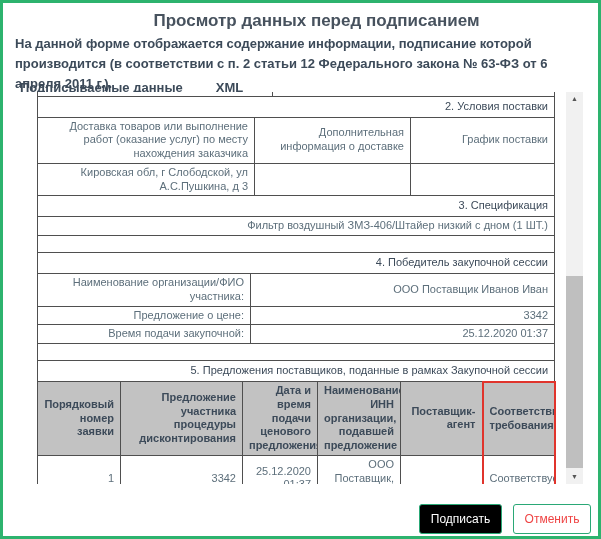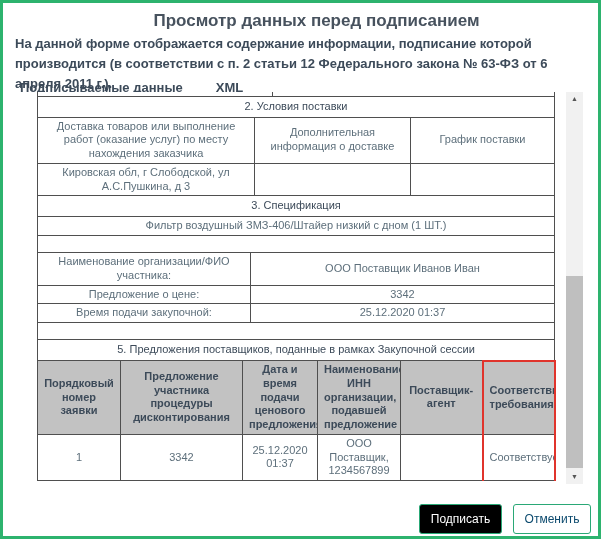--- a/index.html
+++ b/index.html
@@ -27,40 +27,40 @@
   .viewport {
     position:absolute; top:89px; left:2px; width:578px; height:392px;
     overflow:hidden; background:#fff;
   }
   .content { margin:-5px 0 0 32px; width:517px; }
 
   table.dtable { border-collapse:collapse; table-layout:fixed; width:517px;
     font-size:11px; color:#5d6f7b; }
   table.dtable + table.dtable { margin-top:-1px; }
   .dtable td, .dtable th { border:1px solid #4f4f4f; padding:2px 6px; vertical-align:middle;
-    overflow:hidden; line-height:1.25; text-align:center; font-weight:normal; }
+    overflow:hidden; line-height:1.25; text-align:right; font-weight:normal; }
   .sec-title { text-align:center; font-weight:bold; color:#3c4a59; height:21px; font-size:11px; }
   .dtable td { height:17px; }
   .cut td { height:9px; border-top:none; }
   .hdr3 td { height:31px; vertical-align:middle; }
   .gray th { background:#c2c2c2; color:#3c4a59; font-weight:bold; height:53px; vertical-align:middle; }
   .r1 td { height:30px; }
   .red-top { border-top:2px solid #e0342c !important; border-left:2px solid #e0342c !important; border-right:2px solid #e0342c !important; }
   .red-mid { border-left:2px solid #e0342c !important; border-right:2px solid #e0342c !important; }
 
   .scrollbar { position:absolute; top:0; right:0; width:17px; height:392px; background:#f1f1f1; }
   .sb-arrow { position:absolute; left:0; width:17px; height:14px; text-align:center;
     font-size:7px; color:#555; line-height:14px; cursor:pointer; }
   .sb-up { top:0; } .sb-down { bottom:0; }
   .sb-thumb { position:absolute; left:0; top:184px; width:17px; height:192px; background:#bfbfbf; cursor:pointer; }
 
   .btn { position:absolute; top:501px; height:30px; font-size:12px; border-radius:3px;
     cursor:pointer; font-family:"Liberation Sans", sans-serif; }
   .btn-sign { left:416px; width:83px; background:#000000; color:#ffffff; border:1px solid #2aa876; }
-  .btn-cancel { left:510px; width:78px; background:#ffffff; color:#0c4a6e; border:1px solid #2aa876; }
+  .btn-cancel { left:510px; width:78px; background:#ffffff; color:#ef4444; border:1px solid #2aa876; }
 </style>
 </head>
 <body>
 
 <div class="title">Просмотр данных перед подписанием</div>
 <div class="subtitle">На данной форме отображается содержание информации, подписание которой производится (в соответствии с п. 2 статьи 12 Федерального закона № 63-ФЗ от 6 апреля 2011 г.).</div>
 
 <div class="tabs">
   <div class="tab active">Подписываемые данные</div>
   <div class="tab xml">XML</div>
@@ -121,20 +121,23 @@
           </tr>
     </tbody>
       </table>
 
     <table class="dtable">
       <colgroup>
           <col style="width:213px">
           <col style="width:304px">
         </colgroup>
       <tbody>
+          <tr>
+            <th class="sec-title" colspan="2">4. Победитель закупочной сессии</th>
+          </tr>
       <tr>
         <td>Наименование организации/ФИО участника:</td>
         <td>ООО Поставщик Иванов Иван</td>
       </tr>
       <tr>
         <td>Предложение о цене:</td>
         <td>3342</td>
       </tr>
       <tr>
         <td>Время подачи закупочной:</td>

